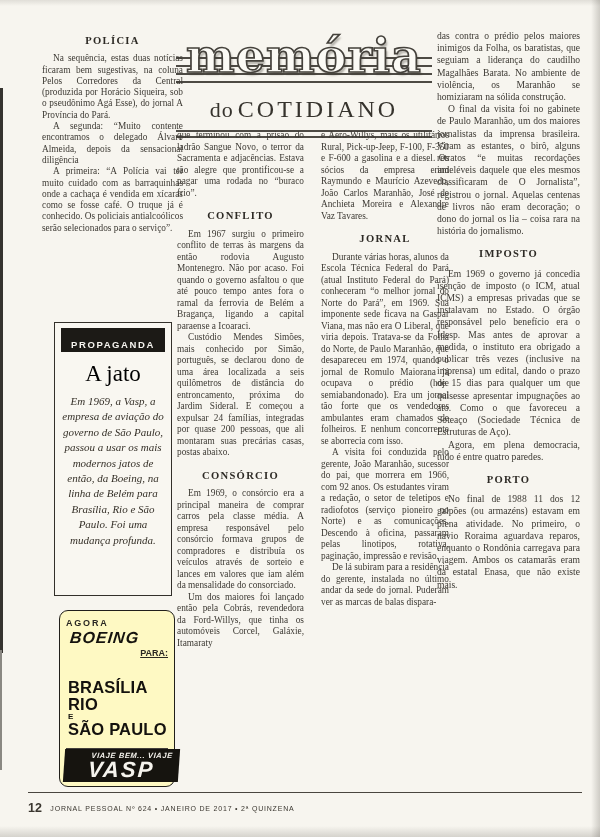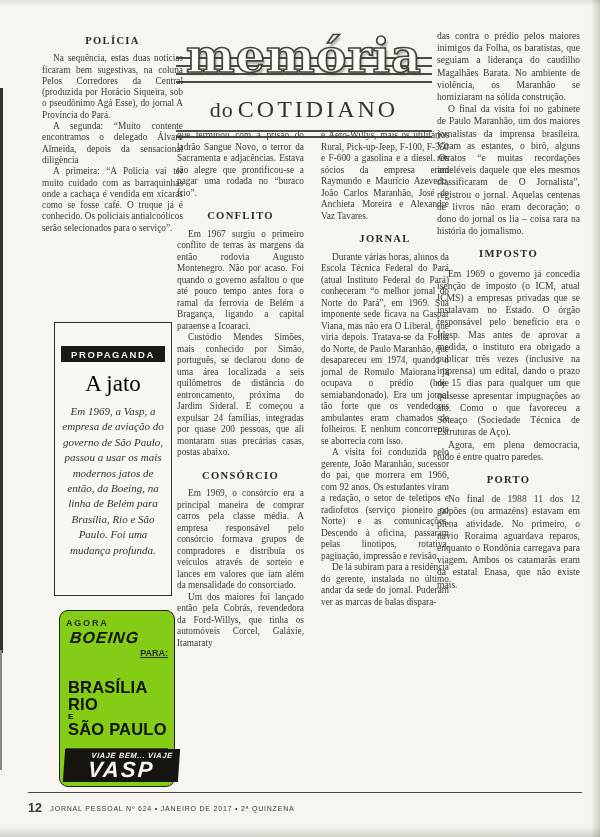--- a/index.html
+++ b/index.html
@@ -38,27 +38,27 @@
                text-shadow:2px 3px 2px rgba(60,57,50,0.35); }
   .logo-sub { text-align:center; color:#36332d; margin-top:2px; white-space:nowrap; }
   .logo-sub .small { font-size:22px; letter-spacing:1px; }
   .logo-sub .caps  { font-size:24px; letter-spacing:3px; }
   .double-rule { margin-top:7px; height:4px; border-top:2px solid #4d4a44; border-bottom:2px solid #4d4a44; }
 
   
   .prop-box { position:absolute; left:54px; top:322px; width:118px; height:274px; box-sizing:border-box;
               border:1.3px solid #33302a; background:#f9f7f1; padding:5px 6px; }
   .prop-header { background:#1c1a16; color:#f5f3ee; font-family:"Liberation Sans", sans-serif;
-                 font-weight:bold; font-size:9.5px; letter-spacing:1.6px; text-align:center; padding:3px 0 2px;margin-top:18px; }
+                 font-weight:bold; font-size:9.5px; letter-spacing:1.6px; text-align:center; padding:11px 0 2px; }
   .prop-title { text-align:center; font-size:23px; font-weight:normal; margin:9px 0 7px; color:#000000; }
   .prop-body { font-style:italic; text-align:center; font-size:11px; line-height:15.4px; color:#353028; }
 
   
   .vasp-box { position:absolute; left:59px; top:610px; width:116px; height:177px; box-sizing:border-box;
-              border:1.6px solid #211f1b; border-radius:9px; background:#84cc16;
+              border:1.6px solid #211f1b; border-radius:9px; background:#fef9c3;
               padding:7px 6px 0; font-family:"Liberation Sans", sans-serif; }
   .vasp-agora { font-size:9px; font-weight:bold; letter-spacing:1.8px; color:#2a2823; }
   .vasp-boeing { font-size:16px; font-weight:bold; font-style:italic; letter-spacing:1px;
                  transform:skewX(-6deg); color:#15130e; margin:1px 0 0 4px; }
   .vasp-para { text-align:right; font-size:9px; font-weight:bold; color:#2a2823; margin-top:1px;text-decoration:underline; }
   .vasp-dest { margin-top:21px; margin-left:2px; color:#14120e; }
   .vasp-dest .d-big { font-size:16.5px; font-weight:bold; line-height:17px; letter-spacing:0.2px; }
   .vasp-dest .d-small { font-size:8px; font-weight:bold; line-height:8px; }
   .vasp-contact { margin-top:10px; border-top:1px solid #44403a; padding-top:2.5px;
                   font-size:5.6px; font-weight:bold; line-height:7px; text-align:center; color:#39352e; }

